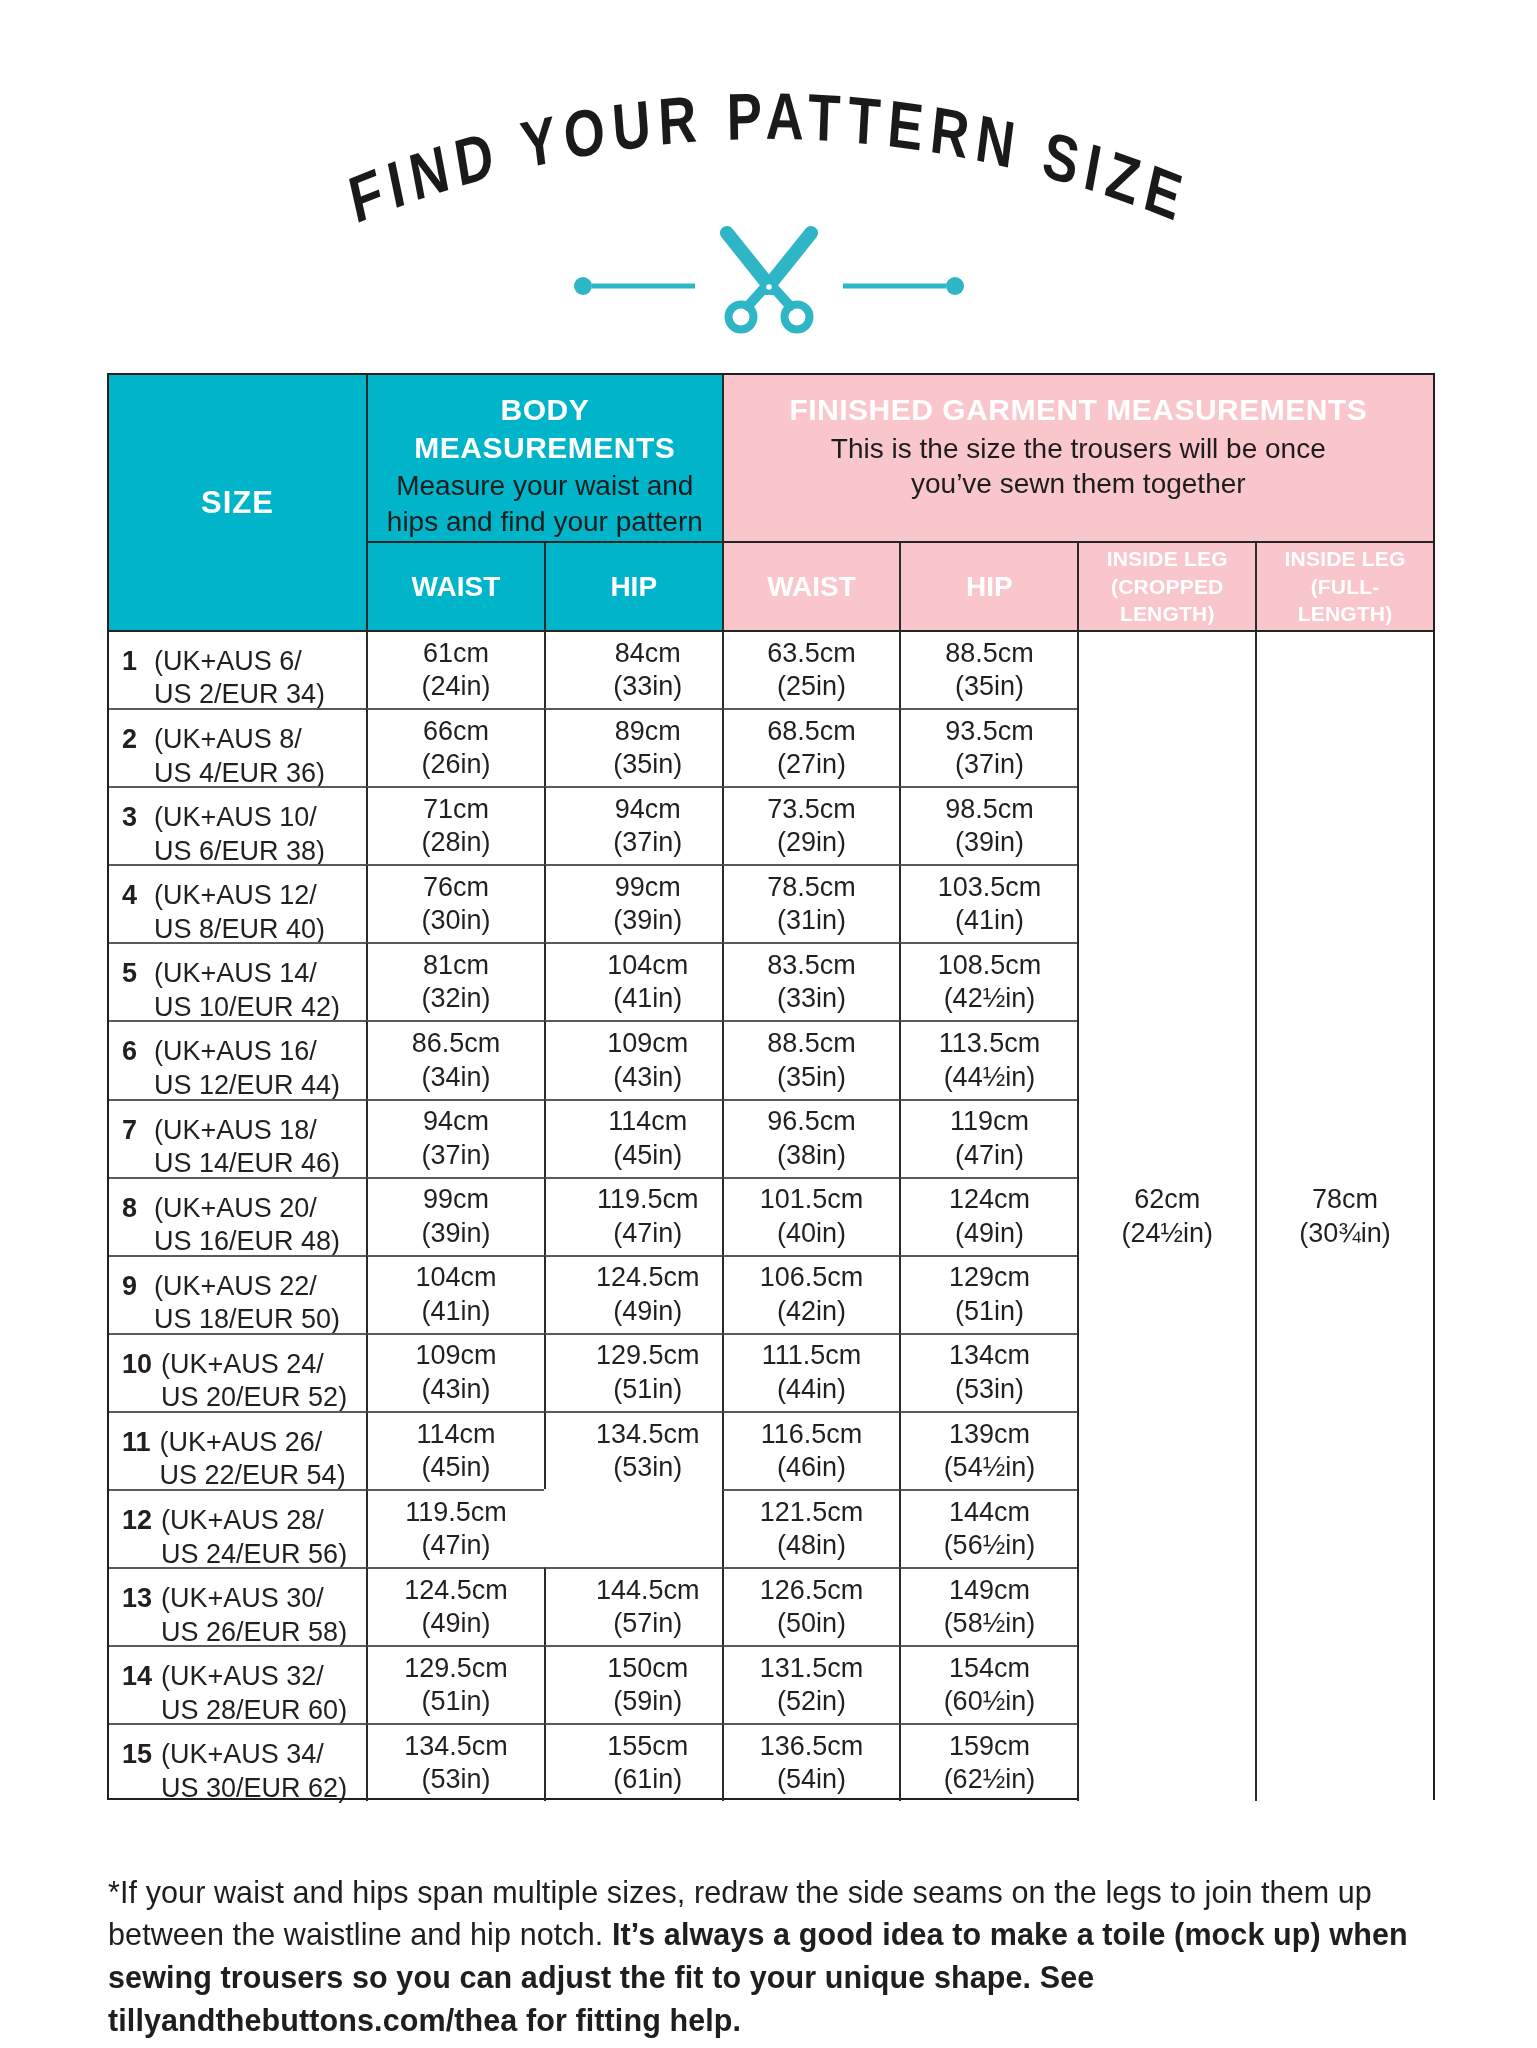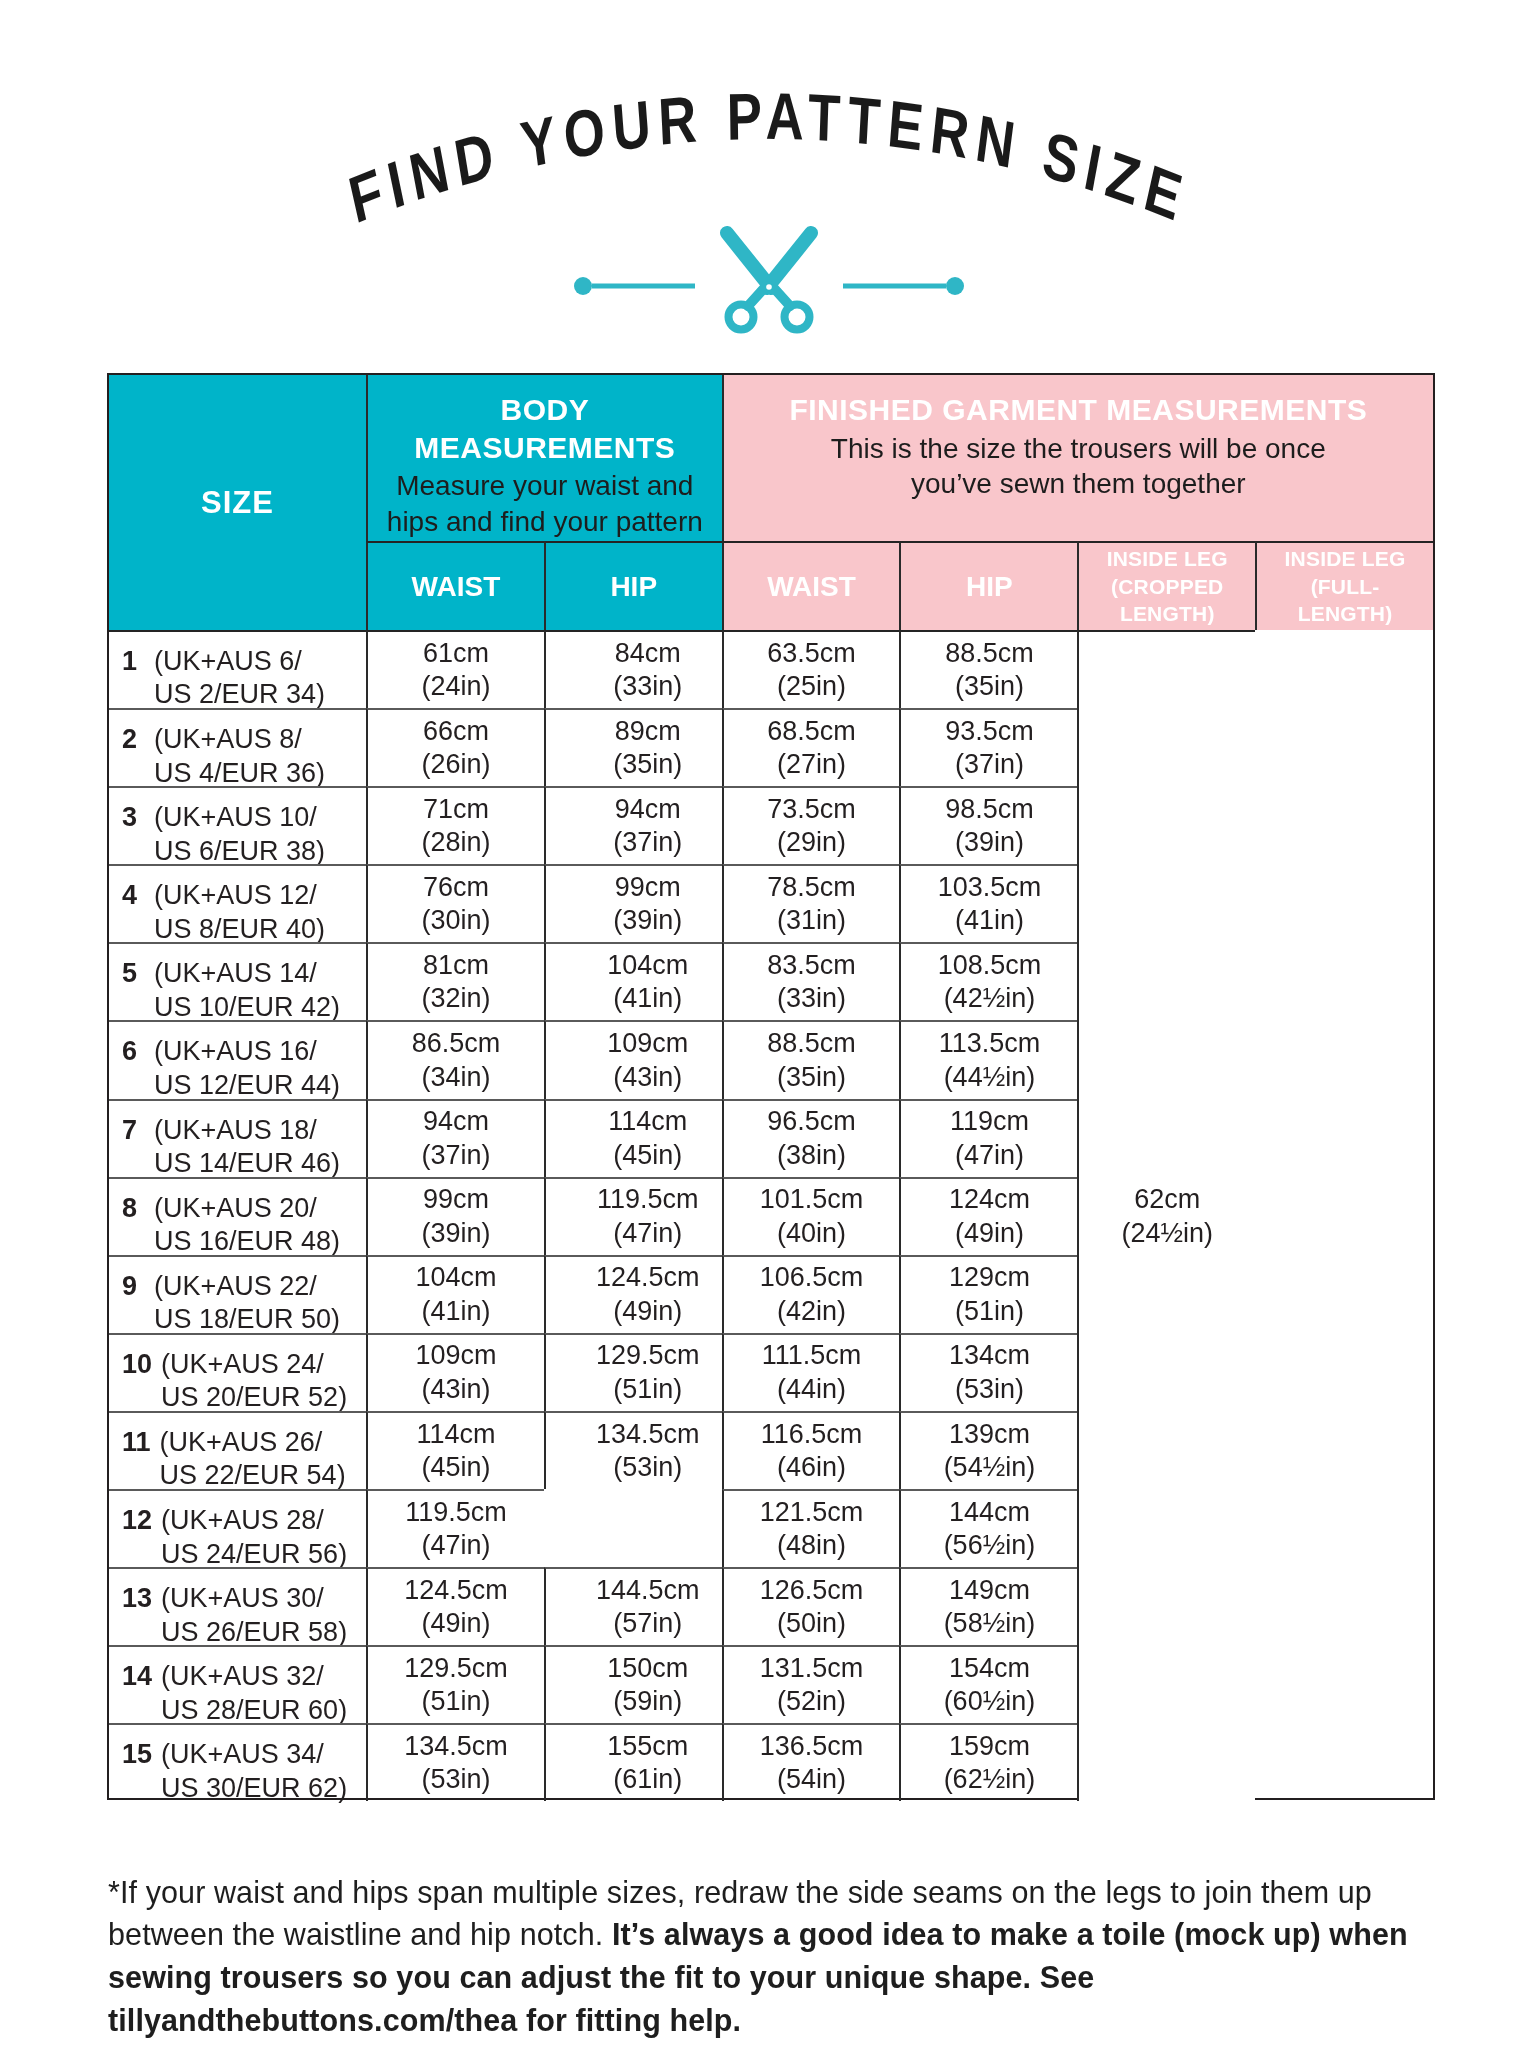--- a/index.html
+++ b/index.html
@@ -118,20 +118,24 @@
     <div class="cell teal subhead sh3 bl bt-dark">HIP</div>
     <div class="cell pink subhead sh4 bl bt-dark">WAIST</div>
     <div class="cell pink subhead sh5 bl bt-dark">HIP</div>
     <div class="cell pink subhead small sh6 bl bt-dark">INSIDE LEG (CROPPED LENGTH)</div>
     <div class="cell pink subhead small sh7 bl bt-dark">INSIDE LEG (FULL-LENGTH)</div>
 
     <div class="cell ins-val ins-cropped bl bt-dark">
       <span>62cm</span>
       <span>(24½in)</span>
     </div>
+    <div class="cell ins-val ins-full bl bt-dark">
+      <span>78cm</span>
+      <span>(30¾in)</span>
+    </div>
 
     <div class="cell size-cell c1 bt-dark">
       <span class="num">1</span>
       <span class="lbl">
         <span>(UK+AUS 6/</span>
         <span>US 2/EUR 34)</span>
       </span>
     </div>
     <div class="cell val c2 bl bt-dark">
       <span>61cm</span>

